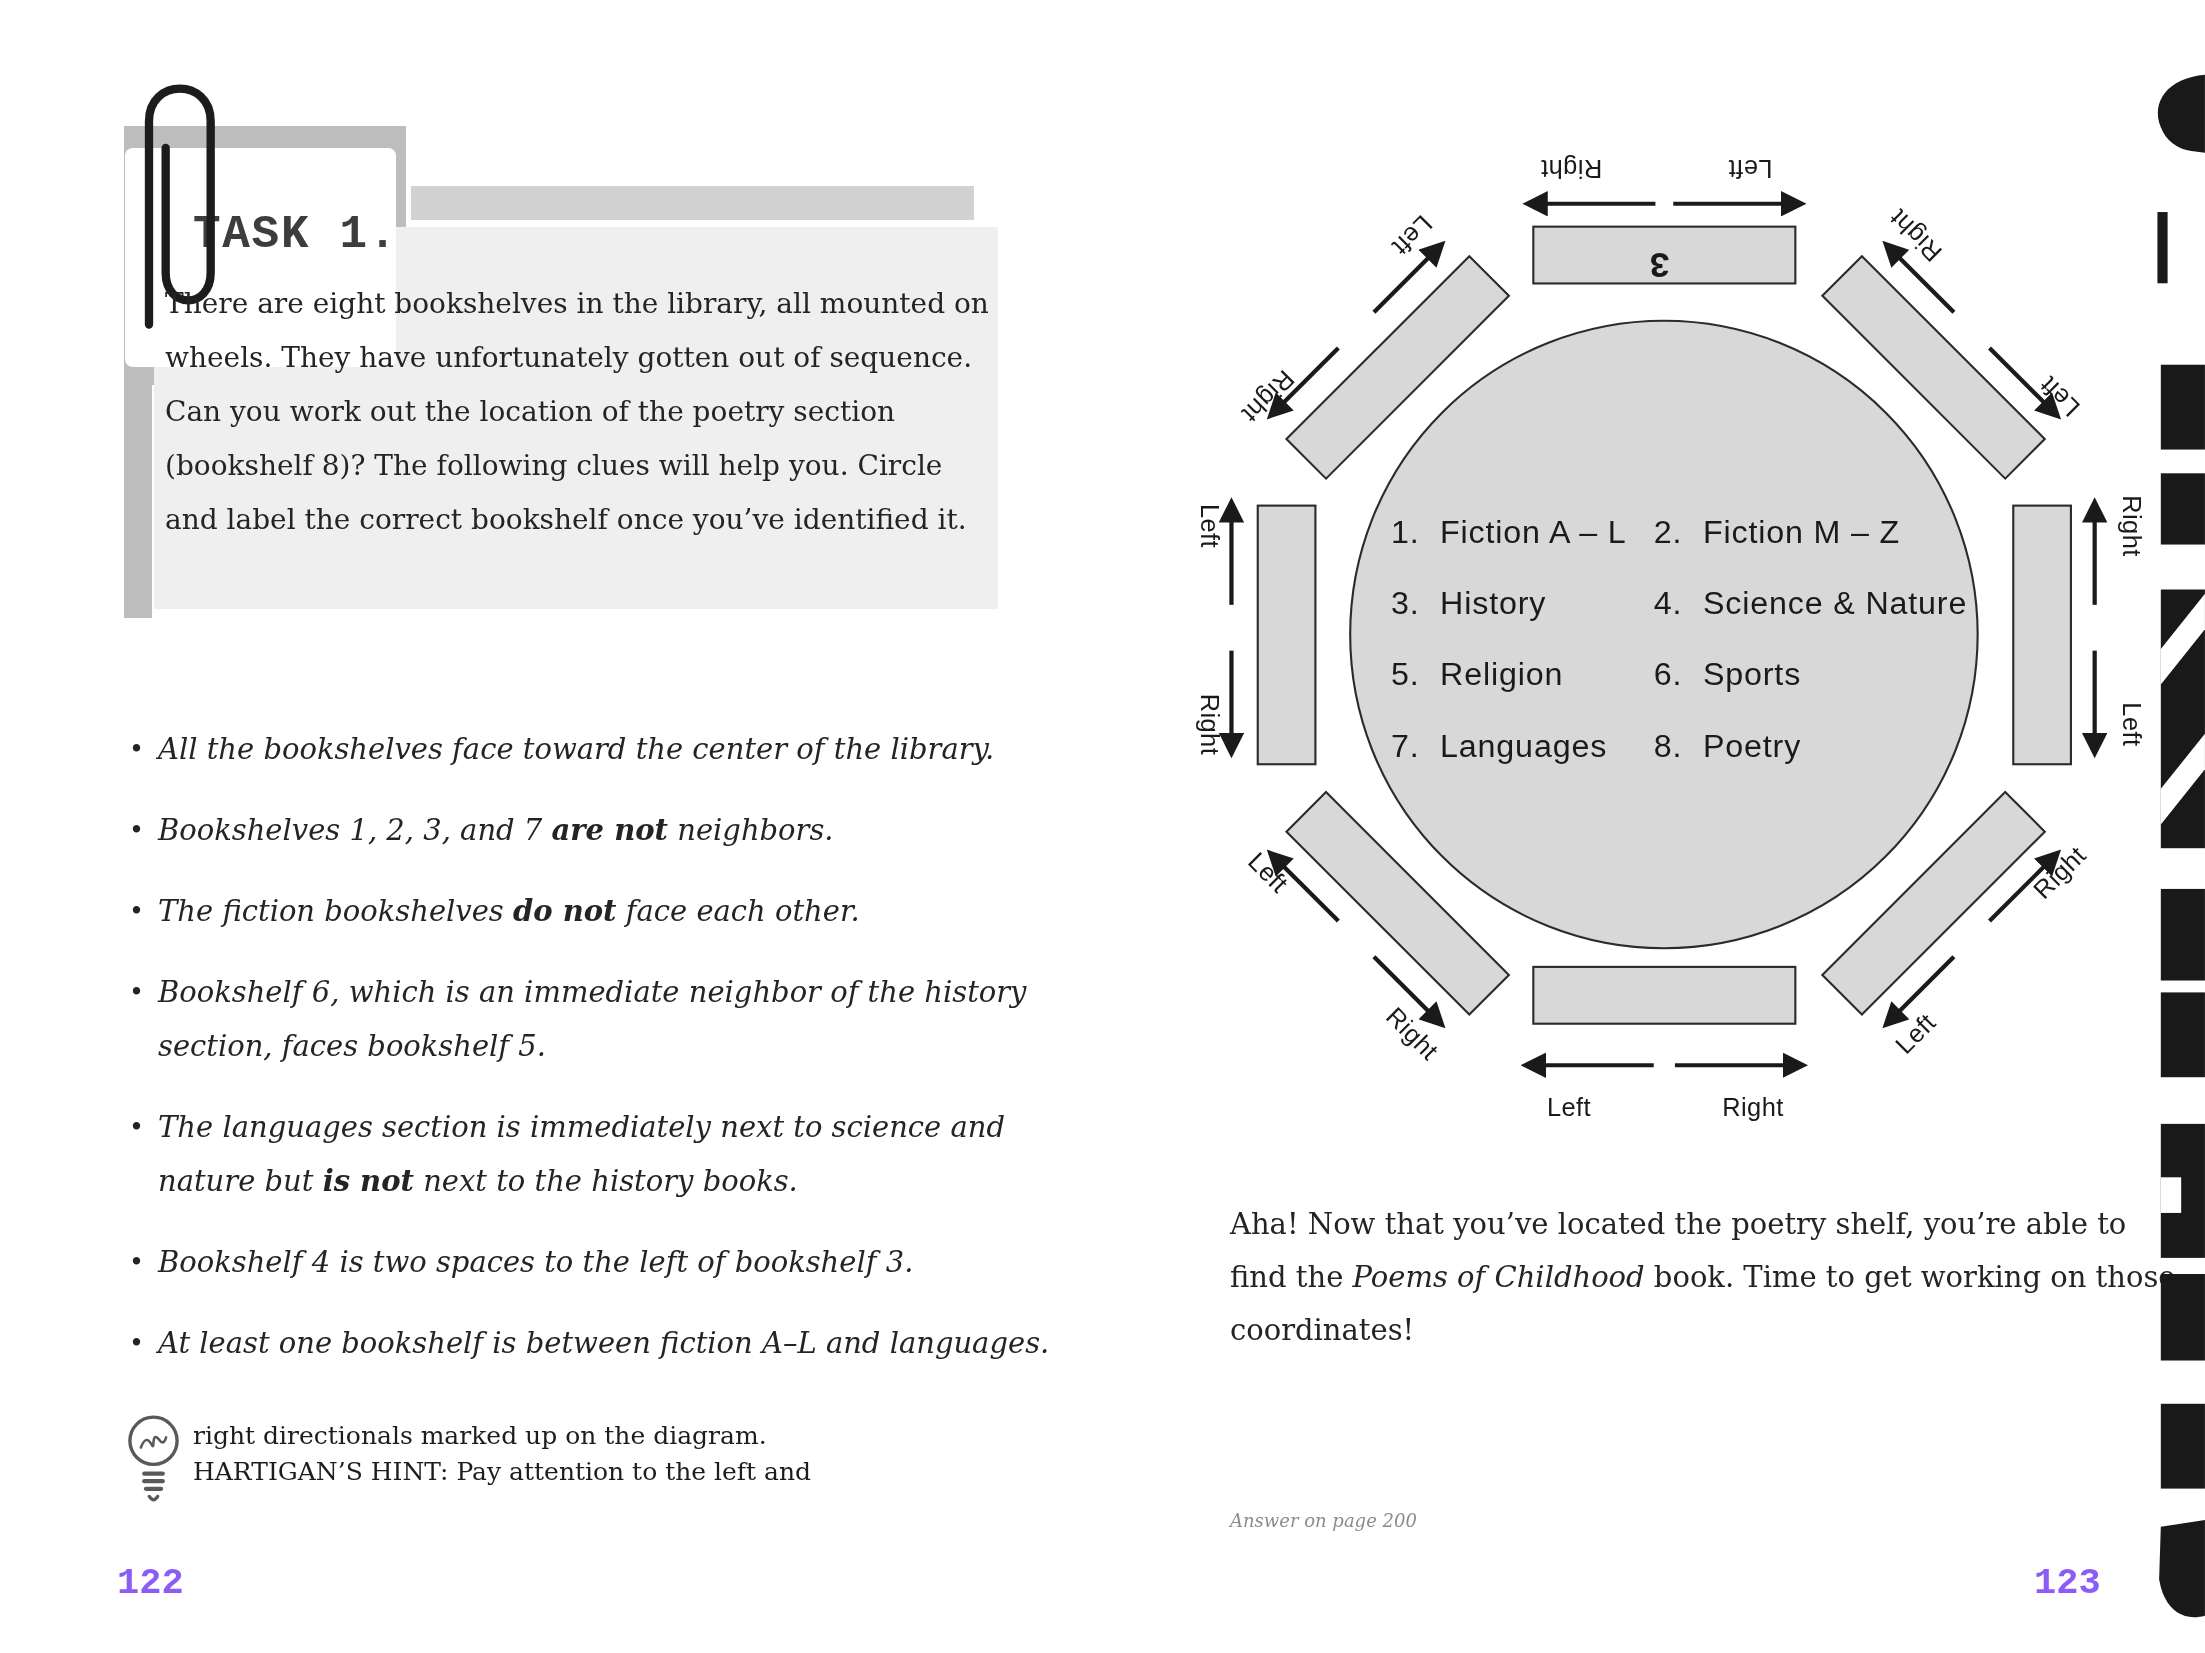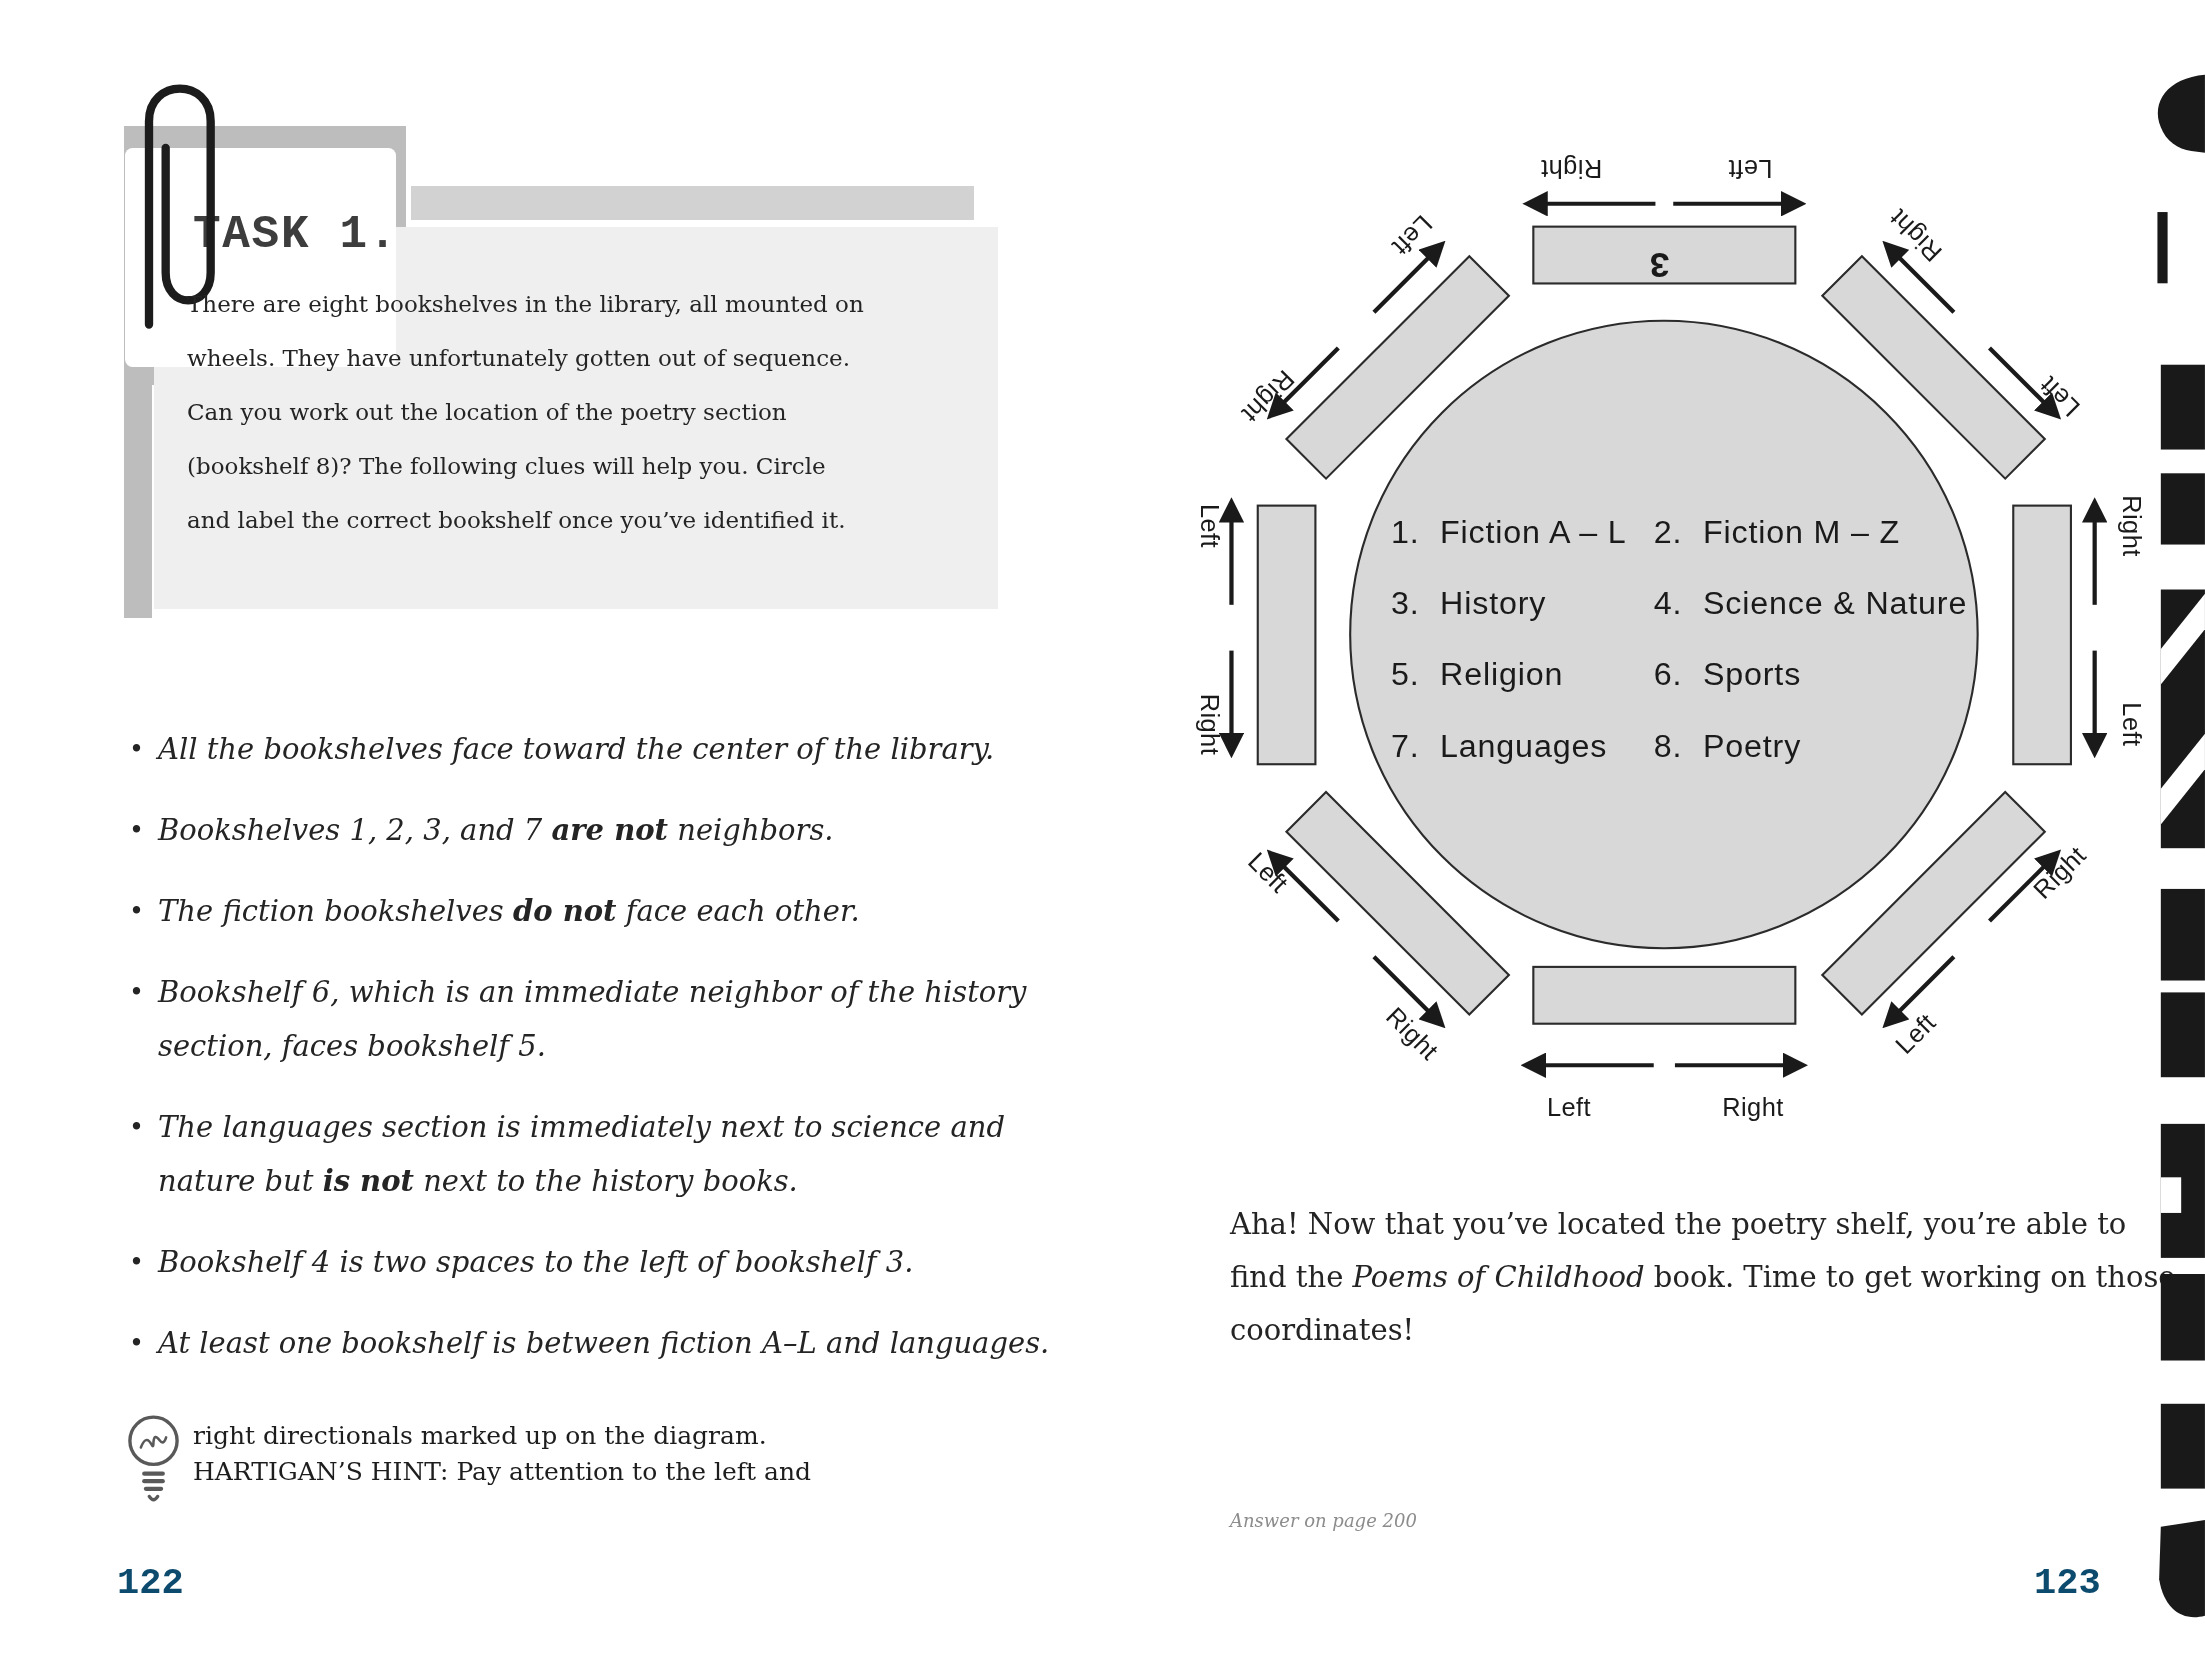--- a/index.html
+++ b/index.html
@@ -8,31 +8,31 @@
   .abs{position:absolute;}
   
   .task-backing{left:124px;top:126px;width:282px;height:259px;background:#bdbdbd;}
   .left-sliver{left:124px;top:384px;width:28px;height:234px;background:#bdbdbd;}
   .top-strip{left:411px;top:186px;width:563px;height:34px;background:#d2d2d2;}
   .intro-panel{left:154px;top:227px;width:844px;height:382px;background:#efefef;}
   .task-box{left:125px;top:148px;width:271px;height:219px;background:#ffffff;border-radius:7.6px;}
   .task-title{left:193px;top:209px;font-family:"Liberation Mono", monospace;font-weight:bold;
               font-size:46px;letter-spacing:1.7px;color:#3d3d3d;}
   .paperclip{left:129px;top:64px;}
-  .intro-text{left:187px;top:277px;font-size:23px;line-height:54px;white-space:nowrap;}
+  .intro-text{left:165px;top:277px;font-size:28px;line-height:54px;white-space:nowrap;}
   
   .clues{left:129px;top:722px;list-style:none;margin:0;padding:0;font-size:29px;line-height:54px;font-style:italic;}
   .clues li{position:relative;padding-left:29px;margin-bottom:27px;white-space:nowrap;}
   .clues li::before{content:"\2022";position:absolute;left:0;top:0;font-size:25.4px;}
   .b{font-weight:bold;}
   .i{font-style:italic;margin-top:18px;}
   
   .hint-icon{left:124px;top:1410px;}
   .hint-text{left:193px;top:1418px;width:594px;font-size:25px;line-height:36px;color:#1d1d1d;}
-  .pagenum{font-family:"Liberation Mono", monospace;font-weight:600;font-size:37px;color:#0c4a6e;}
+  .pagenum{font-family:"Liberation Mono", monospace;font-weight:600;font-size:37px;color:#8b5cf6;}
   .pagenum-left{left:117px;top:1562px;}
   .pagenum-right{left:2034px;top:1562px;}
   
   .outro-text{left:1230px;top:1198px;font-size:29px;line-height:53px;white-space:nowrap;}
   .answer-note{left:1230px;top:1510px;font-size:18px;font-style:italic;color:#8c8c8c;}
   
   .diagram{left:1128px;top:102px;}
   .diagram .shelf{fill:#d8d8d8;stroke:#2b2b2b;stroke-width:2.5px;}
   .diagram .floor{fill:#d8d8d8;stroke:#2b2b2b;stroke-width:2.5px;}
   .diagram text{font-family:"Liberation Sans", sans-serif;fill:#1a1a1a;}

